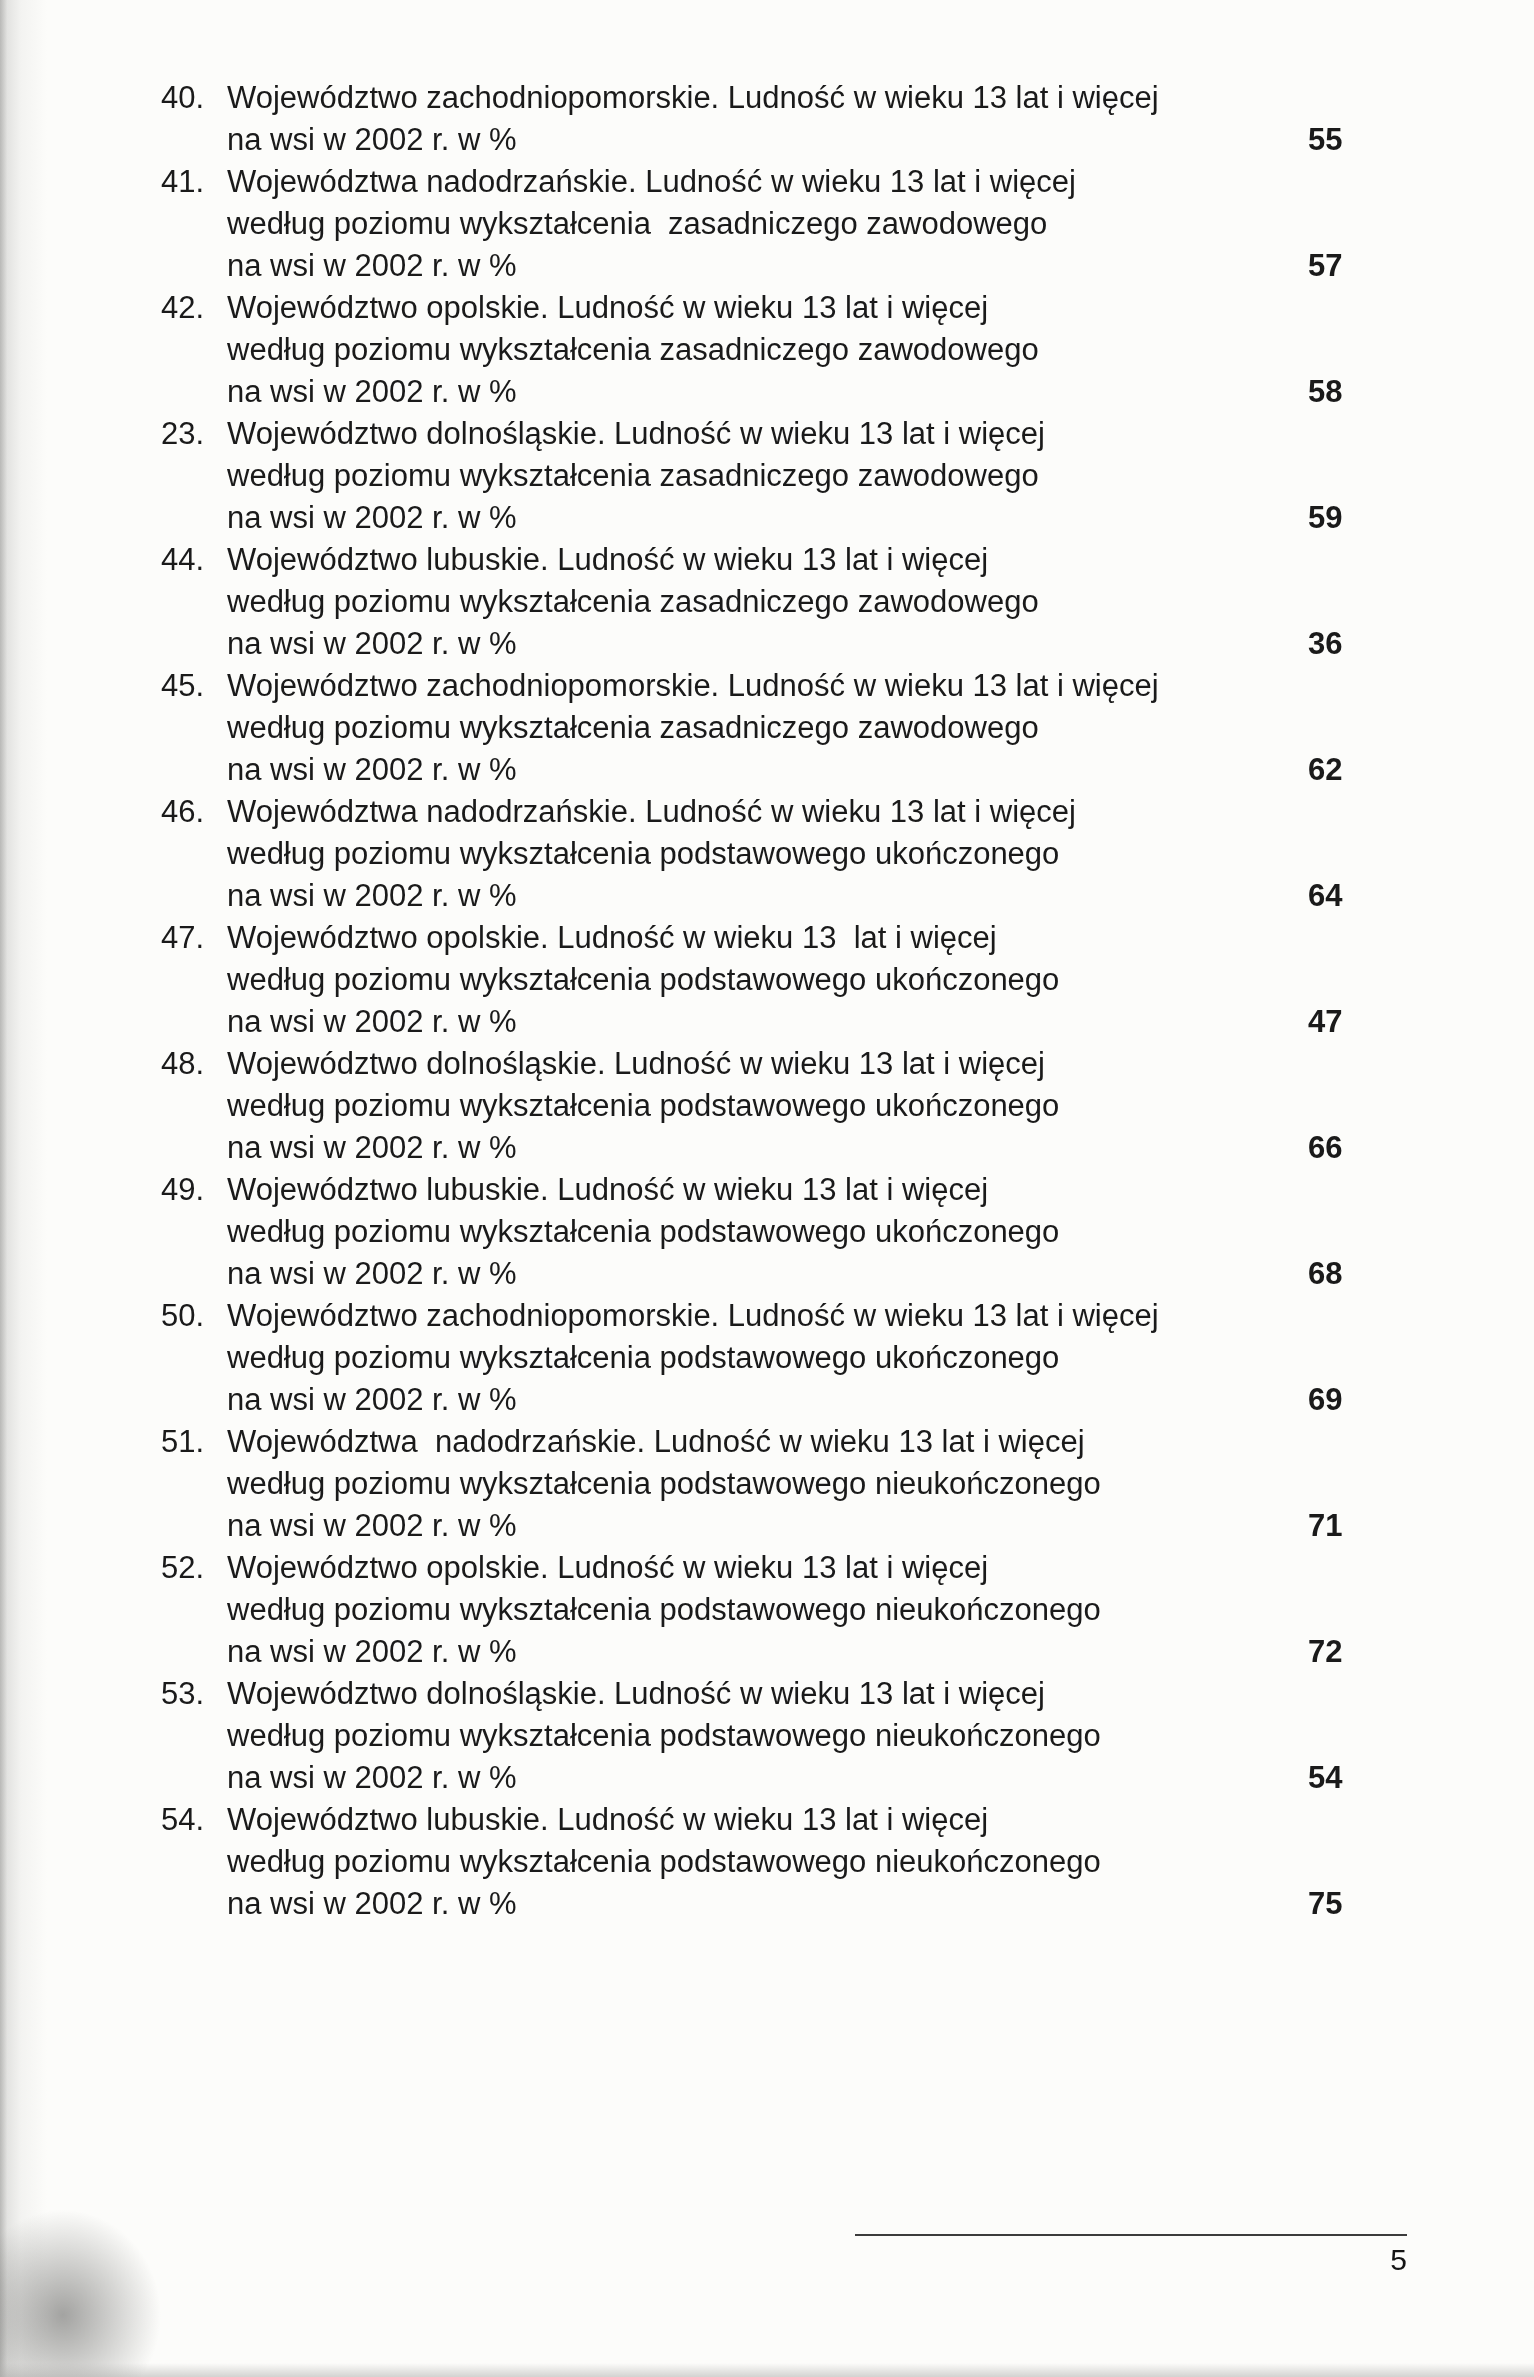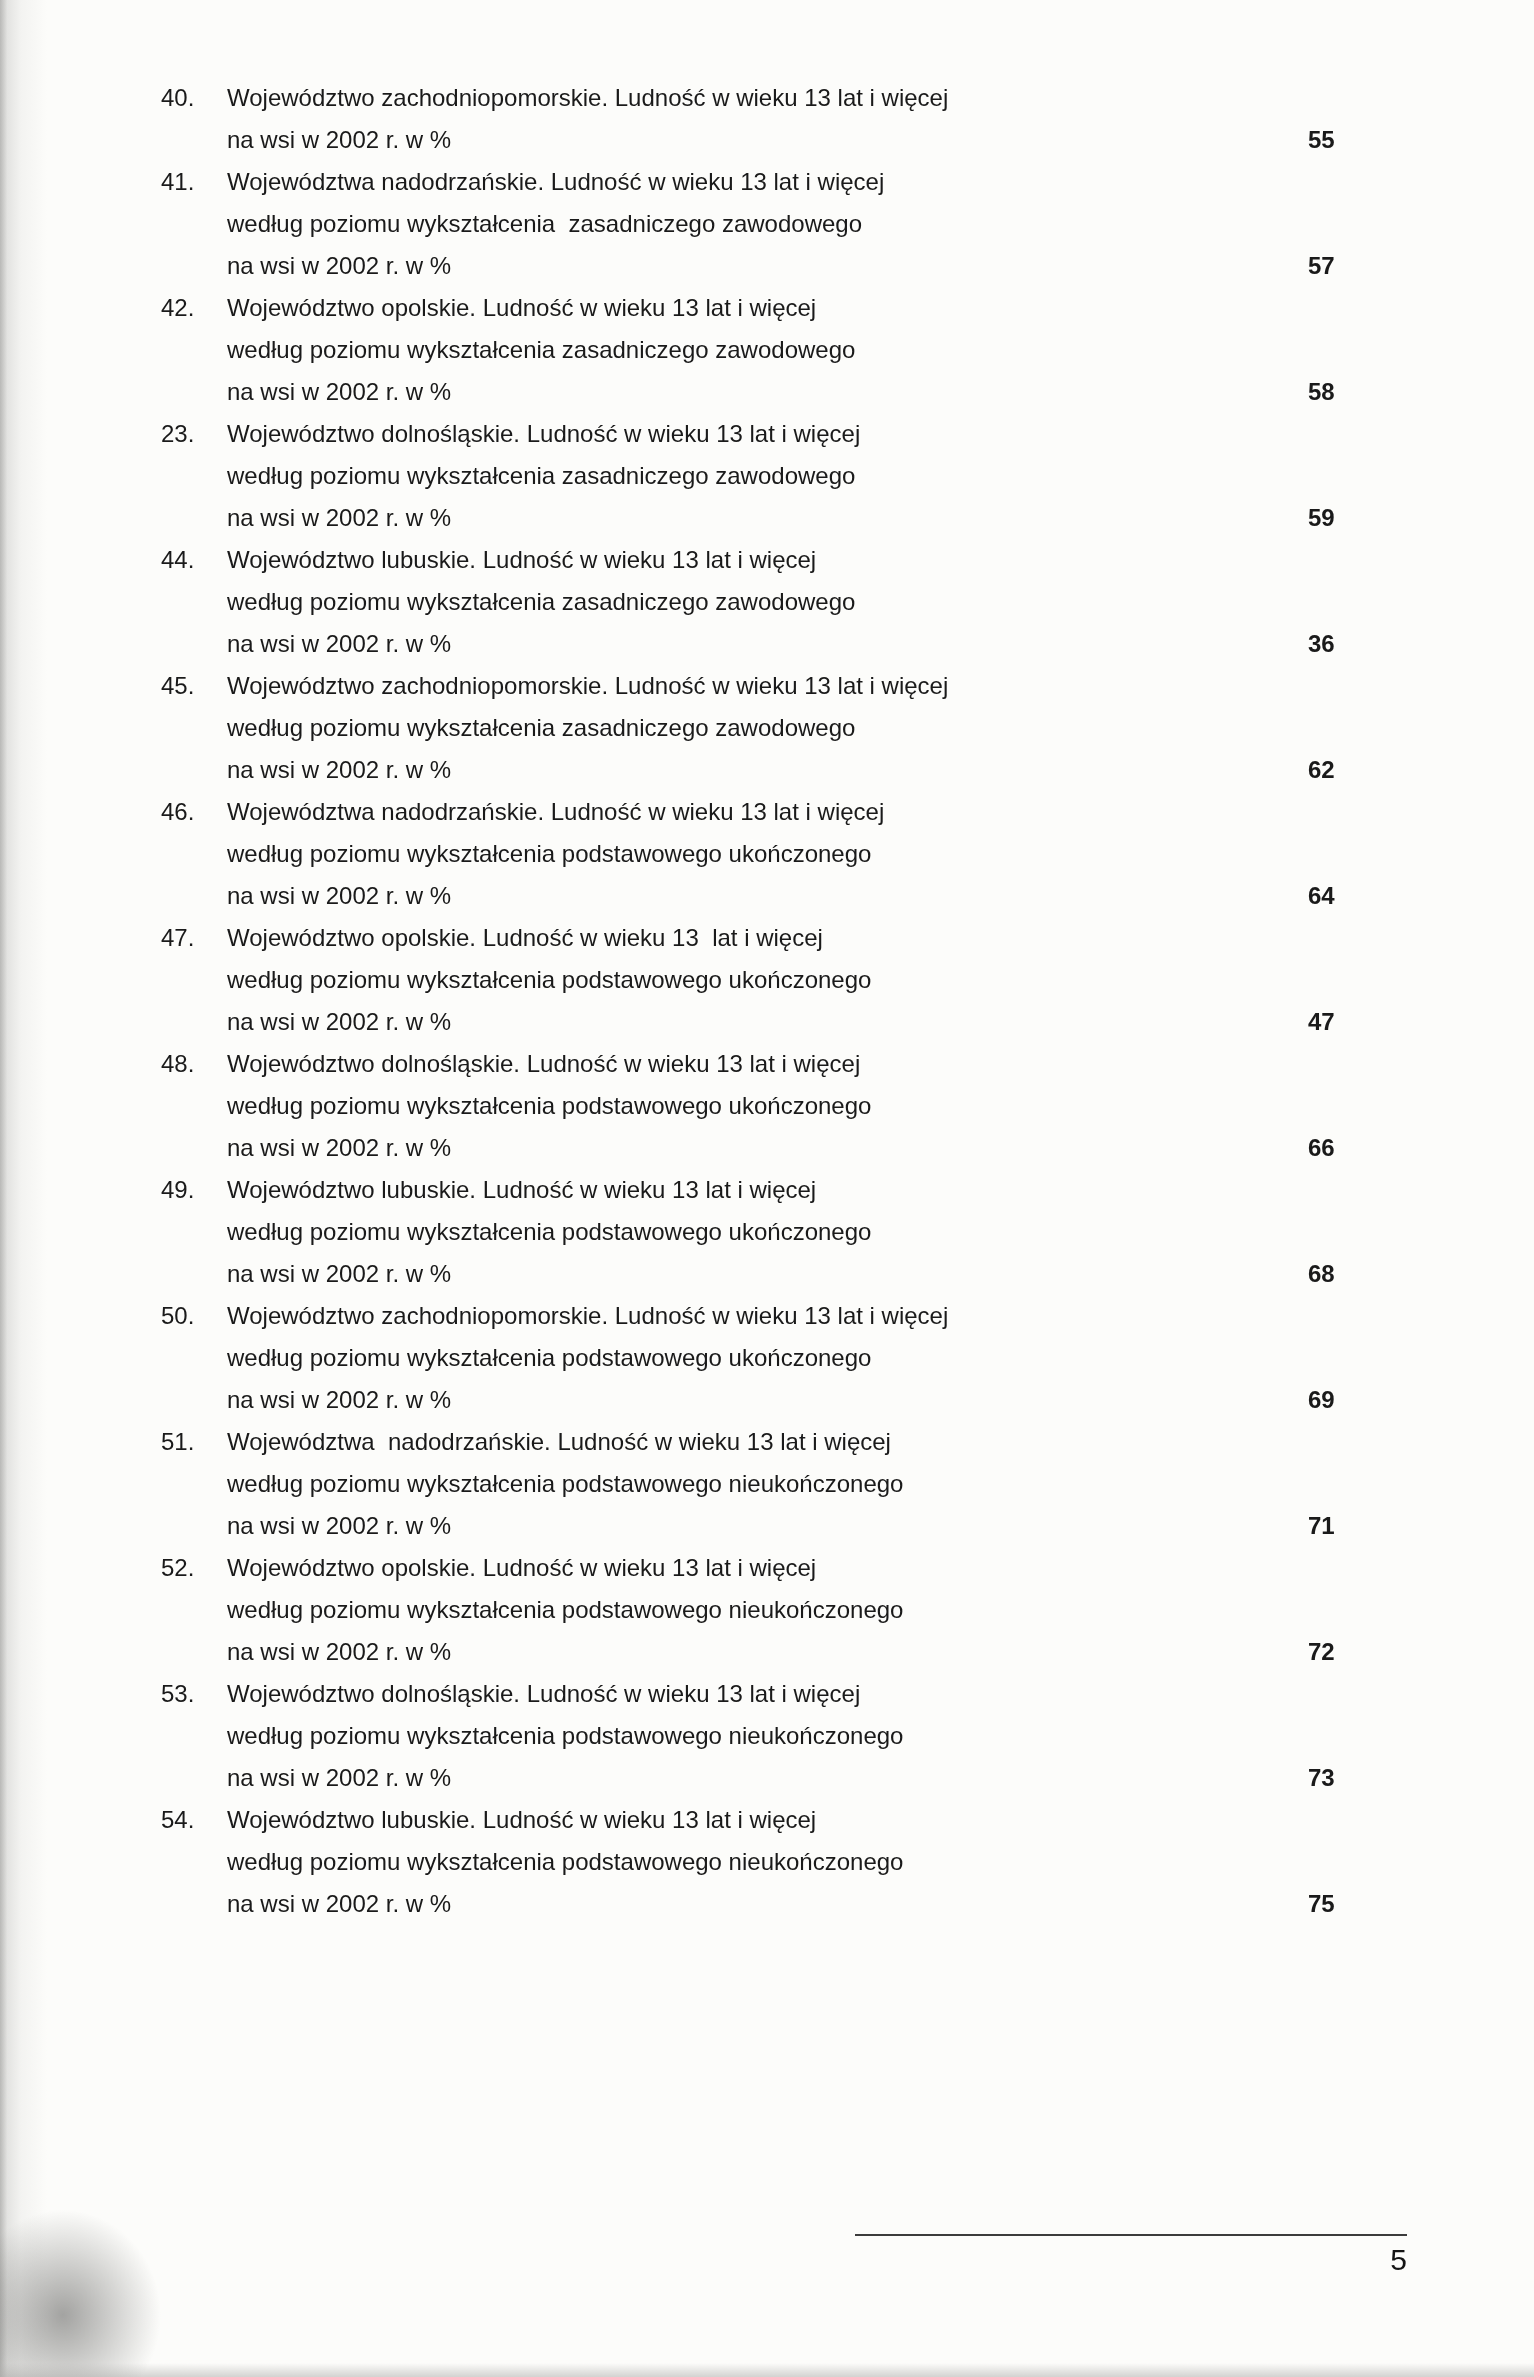--- a/index.html
+++ b/index.html
@@ -37,21 +37,21 @@
     height: 13.6px;
     background: linear-gradient(to top, rgba(170,170,168,0.5), rgba(170,170,168,0));
     pointer-events: none;
   }
 
   .toc {
     position: absolute;
     top: 77px;
     left: 161px;
     width: 1204px; 
-    font-size: 24px;
+    font-size: 31px;
     line-height: 42px;
   }
   .entry {
     display: flex;
     align-items: stretch;
   }
   .entry .num {
     flex: none;
     width: 66px;
     align-self: flex-start;
@@ -228,21 +228,21 @@
     <span class="pg">72</span>
   </div>
 
   <div class="entry">
     <span class="num">53.</span>
     <div class="text">
           <div class="line">Województwo dolnośląskie. Ludność w wieku 13 lat i więcej</div>
           <div class="line">według poziomu wykształcenia podstawowego nieukończonego</div>
           <div class="line">na wsi w 2002 r. w %</div>
         </div>
-    <span class="pg">73</span>
+    <span class="pg">54</span>
   </div>
 
   <div class="entry">
     <span class="num">54.</span>
     <div class="text">
           <div class="line">Województwo lubuskie. Ludność w wieku 13 lat i więcej</div>
           <div class="line">według poziomu wykształcenia podstawowego nieukończonego</div>
           <div class="line">na wsi w 2002 r. w %</div>
         </div>
     <span class="pg">75</span>

